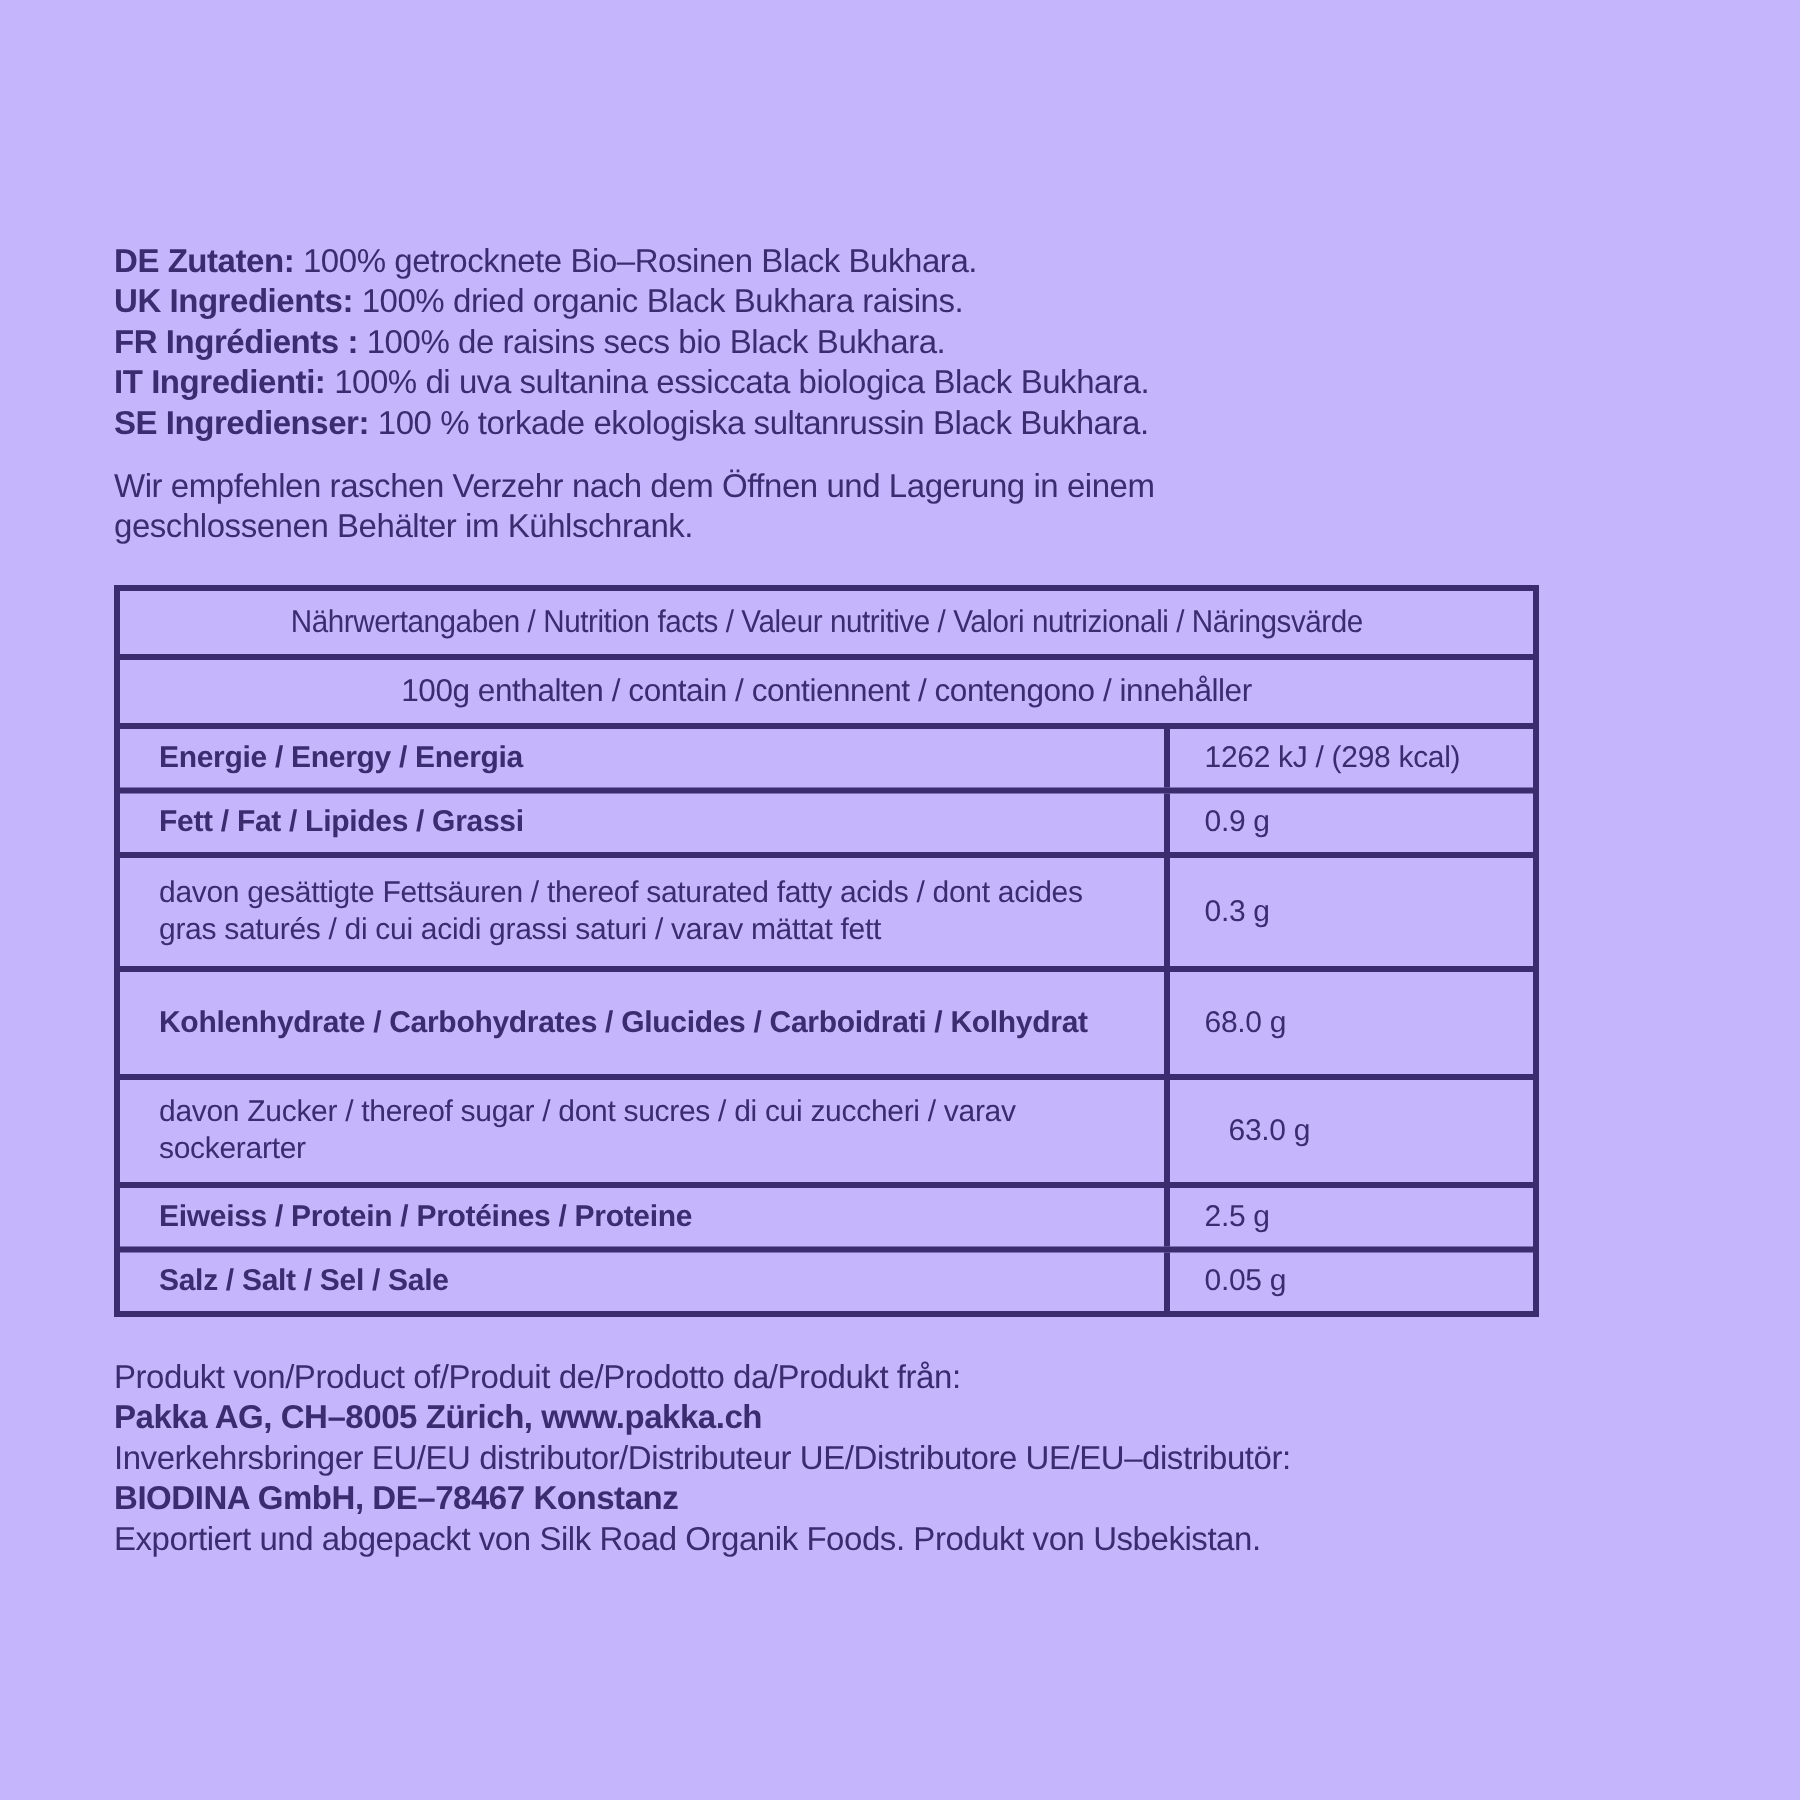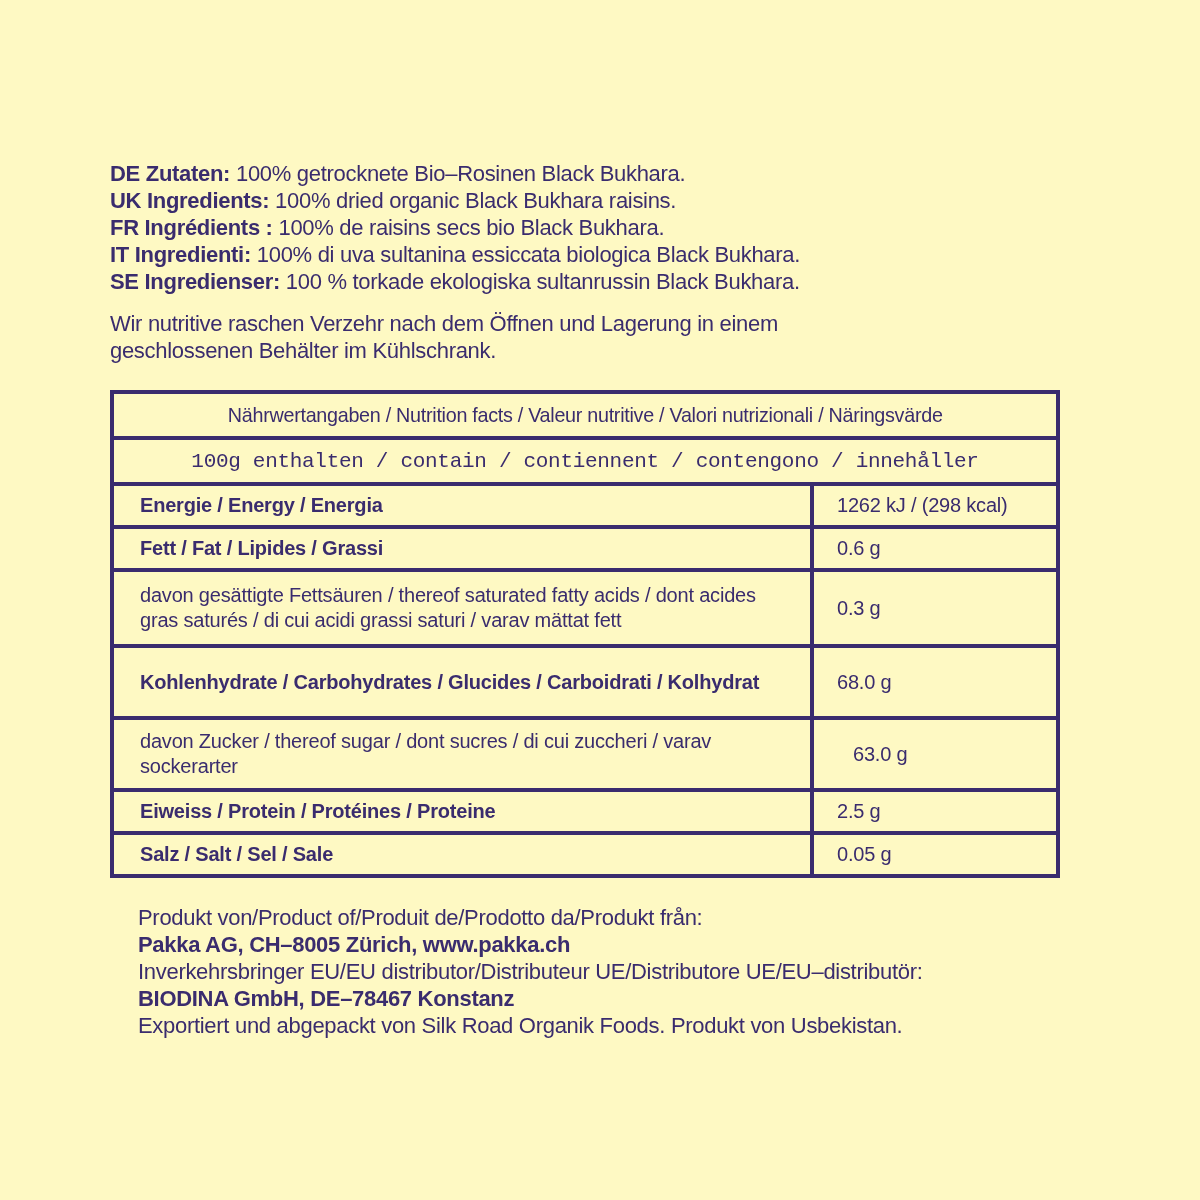--- a/index.html
+++ b/index.html
@@ -3,25 +3,25 @@
 <meta charset="utf-8">
 <style>
   :root { --ink: #3a2c6e; }
   * { box-sizing: border-box; }
   html, body { margin: 0; padding: 0; background: #ffffff; }
   .page {
     position: relative;
     width: 1200px;
     height: 1200px;
     margin: 0 auto;
-    background: #fef9c3;
+    background: #c4b5fd;
     color: var(--ink);
     font-family: "Liberation Sans", sans-serif;
     letter-spacing: -0.3px;
-    padding: 160px 125px 0 110px;
+    padding: 160px 125px 0 76px;
   }
 
   
   .ingredients p {
     margin: 0;
     font-size: 22px;
     line-height: 27px;
     white-space: nowrap;
   }
   .ingredients .prefix { font-weight: 700; }
@@ -49,21 +49,20 @@
     font-weight: 400;
     font-size: 21px;
     white-space: nowrap;
   }
   .title-row span { display: inline-block; transform: scaleX(0.94); transform-origin: center; }
   .subtitle-row {
     min-height: 46px;
     align-items: center;
     justify-content: center;
     font-size: 21px;
-    font-family: Liberation Mono, monospace;
   }
   .data-row .cell {
     display: flex;
     align-items: center;
     font-size: 20px;
     line-height: 25px;
     letter-spacing: -0.2px;
   }
   .data-row .label {
     flex: 0 0 700px;
@@ -77,21 +76,21 @@
   .data-row.bold .label { font-weight: 700; }
   .ntable .trow:nth-child(3) { min-height: 42px; }
   .ntable .trow:nth-child(4) { min-height: 37px; }
   .ntable .trow:nth-child(5) { min-height: 76px; }
   .ntable .trow:nth-child(6) { min-height: 72px; }
   .ntable .trow:nth-child(7) { min-height: 72px; gap: 16px; }
   .ntable .trow:nth-child(8) { min-height: 39px; }
   .ntable .trow:nth-child(9) { min-height: 41px; }
 
   
-  .footer { margin-top: 26px; margin-left: 28px; }
+  .footer { margin-top: 26px; }
   .footer p {
     margin: 0;
     font-size: 22px;
     line-height: 27px;
     white-space: nowrap;
   }
   .footer p.bold { font-weight: 700; }
 </style>
 </head>
 <body style="background: rgb(255, 255, 255);">
@@ -99,37 +98,37 @@
 <div class="page">
 
   <section class="ingredients">
       <p><span class="prefix">DE Zutaten:</span> <span>100% getrocknete Bio–Rosinen Black Bukhara.</span></p>
       <p><span class="prefix">UK Ingredients:</span> <span>100% dried organic Black Bukhara raisins.</span></p>
       <p><span class="prefix">FR Ingrédients :</span> <span>100% de raisins secs bio Black Bukhara.</span></p>
       <p><span class="prefix">IT Ingredienti:</span> <span>100% di uva sultanina essiccata biologica Black Bukhara.</span></p>
       <p><span class="prefix">SE Ingredienser:</span> <span>100 % torkade ekologiska sultanrussin Black Bukhara.</span></p>
     </section>
 
-  <p class="storage">Wir nutritive raschen Verzehr nach dem Öffnen und Lagerung in einem geschlossenen Behälter im Kühlschrank.</p>
+  <p class="storage">Wir empfehlen raschen Verzehr nach dem Öffnen und Lagerung in einem geschlossenen Behälter im Kühlschrank.</p>
 
   <div class="ntable">
     <div class="trow title-row">
       <span>Nährwertangaben / Nutrition facts / Valeur nutritive / Valori nutrizionali / Näringsvärde</span>
     </div>
     <div class="trow subtitle-row">
       <span>100g enthalten / contain / contiennent / contengono / innehåller</span>
     </div>
 
   <div class="trow data-row bold">
         <div class="cell label">Energie / Energy / Energia</div>
         <div class="cell value">1262 kJ / (298 kcal)</div>
       </div>
       <div class="trow data-row bold">
         <div class="cell label">Fett / Fat / Lipides / Grassi</div>
-        <div class="cell value">0.6 g</div>
+        <div class="cell value">0.9 g</div>
       </div>
       <div class="trow data-row">
         <div class="cell label">davon gesättigte Fettsäuren / thereof saturated fatty acids / dont acides gras saturés / di cui acidi grassi saturi / varav mättat fett</div>
         <div class="cell value">0.3 g</div>
       </div>
       <div class="trow data-row bold">
         <div class="cell label">Kohlenhydrate / Carbohydrates / Glucides / Carboidrati / Kolhydrat</div>
         <div class="cell value">68.0 g</div>
       </div>
       <div class="trow data-row">

